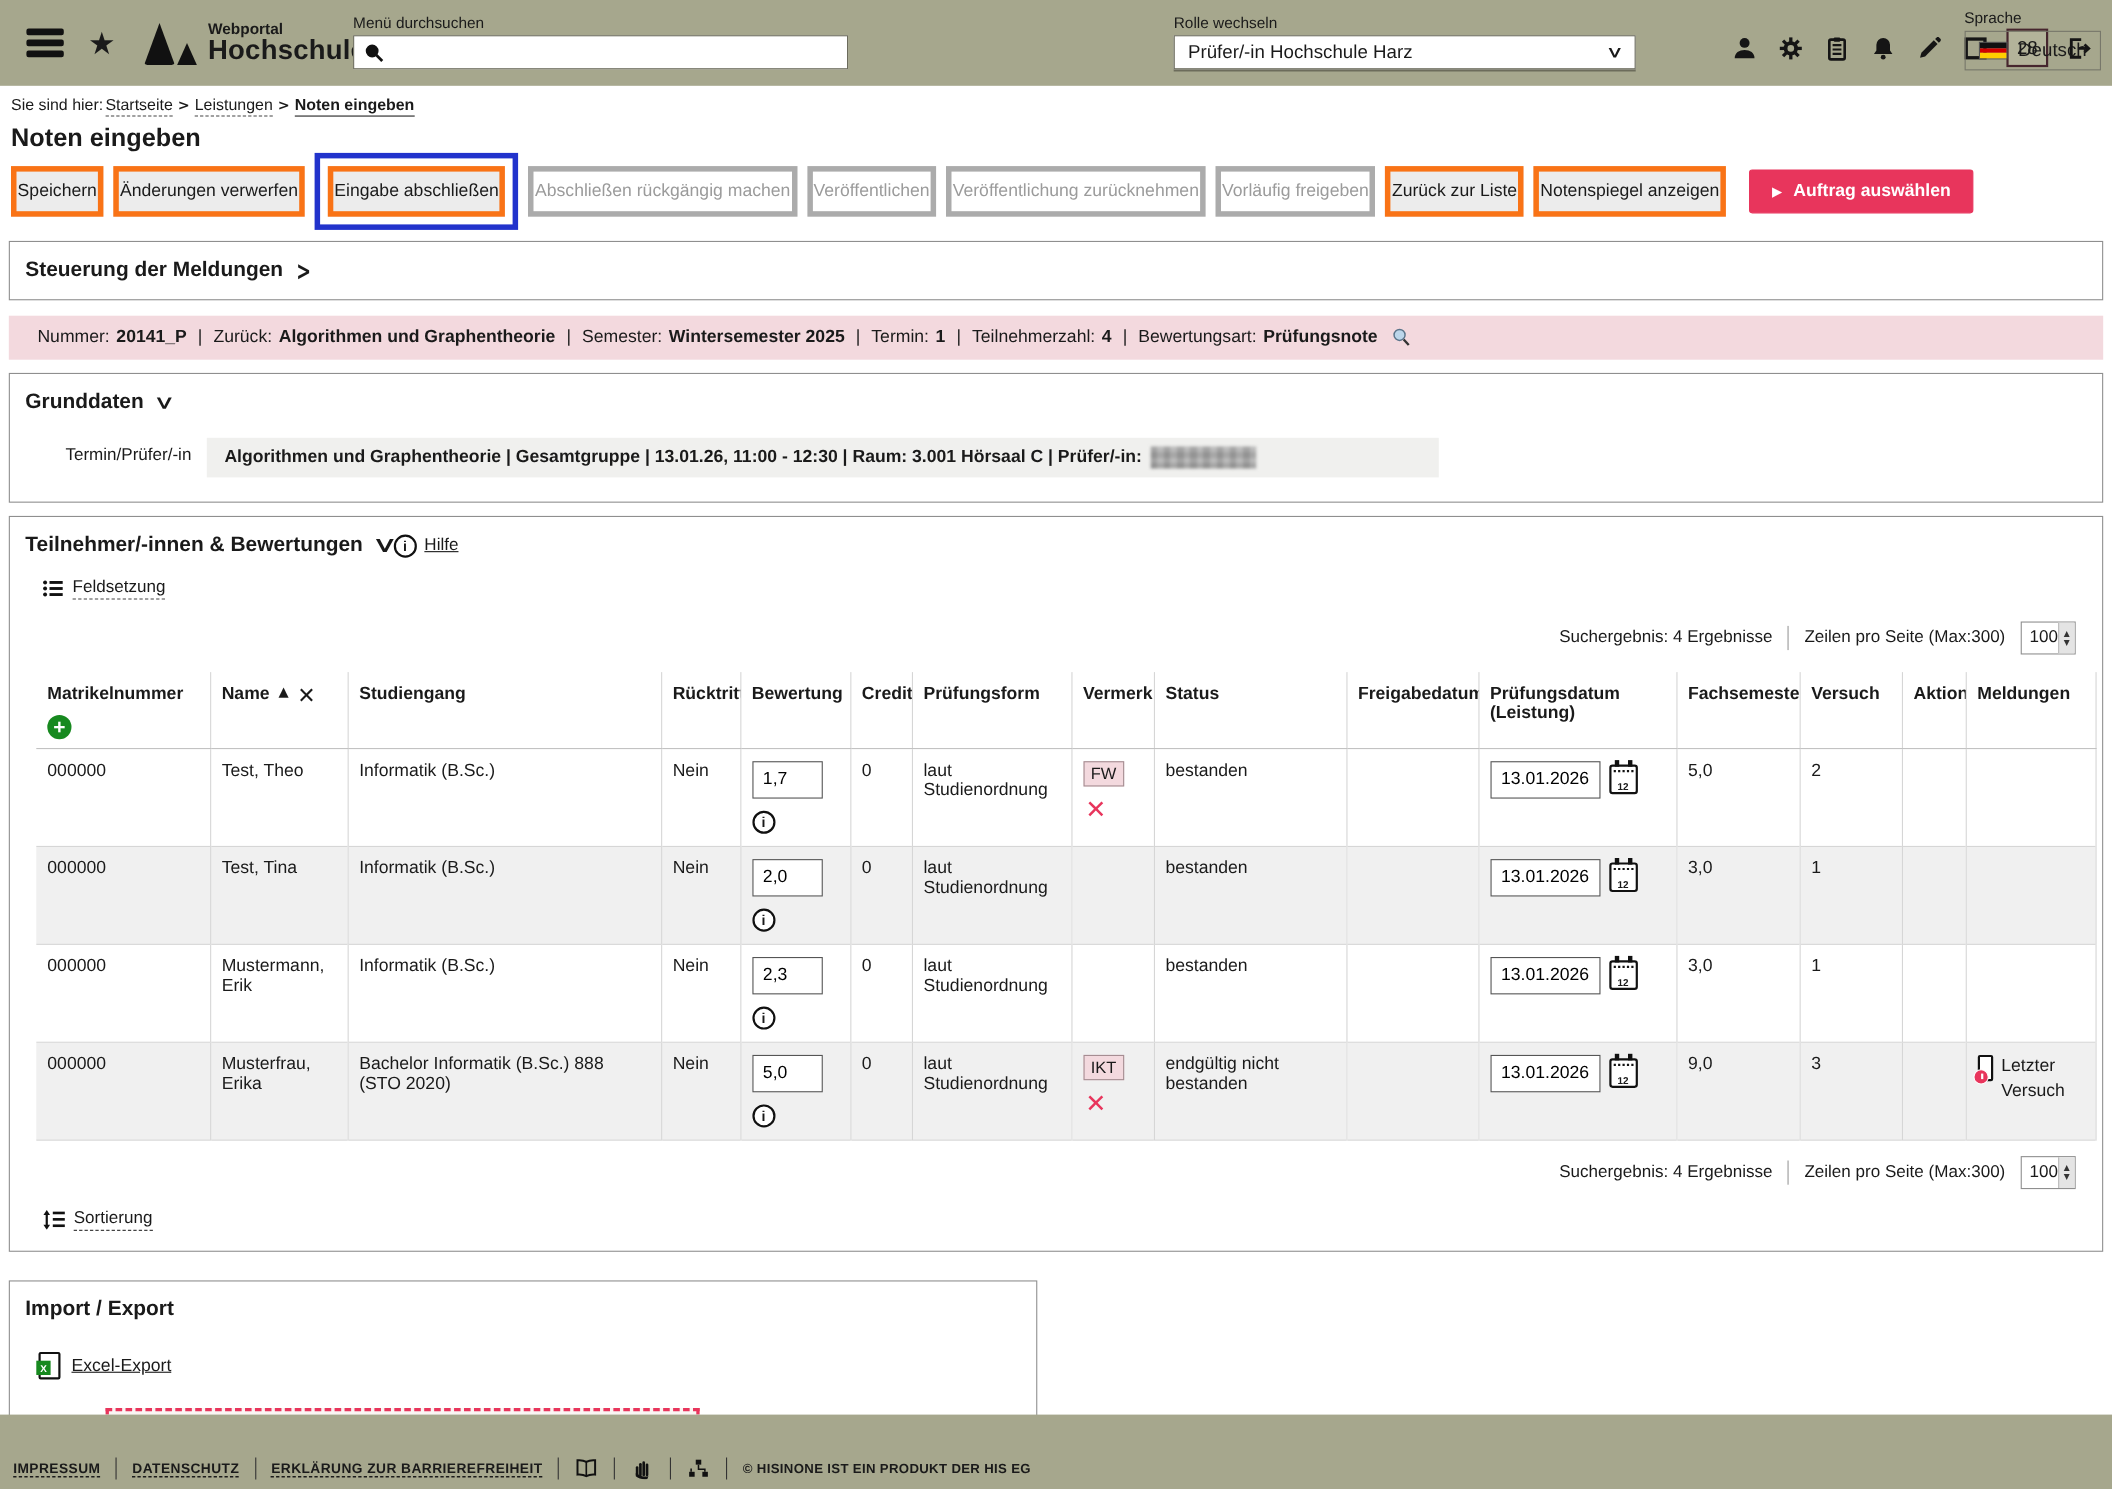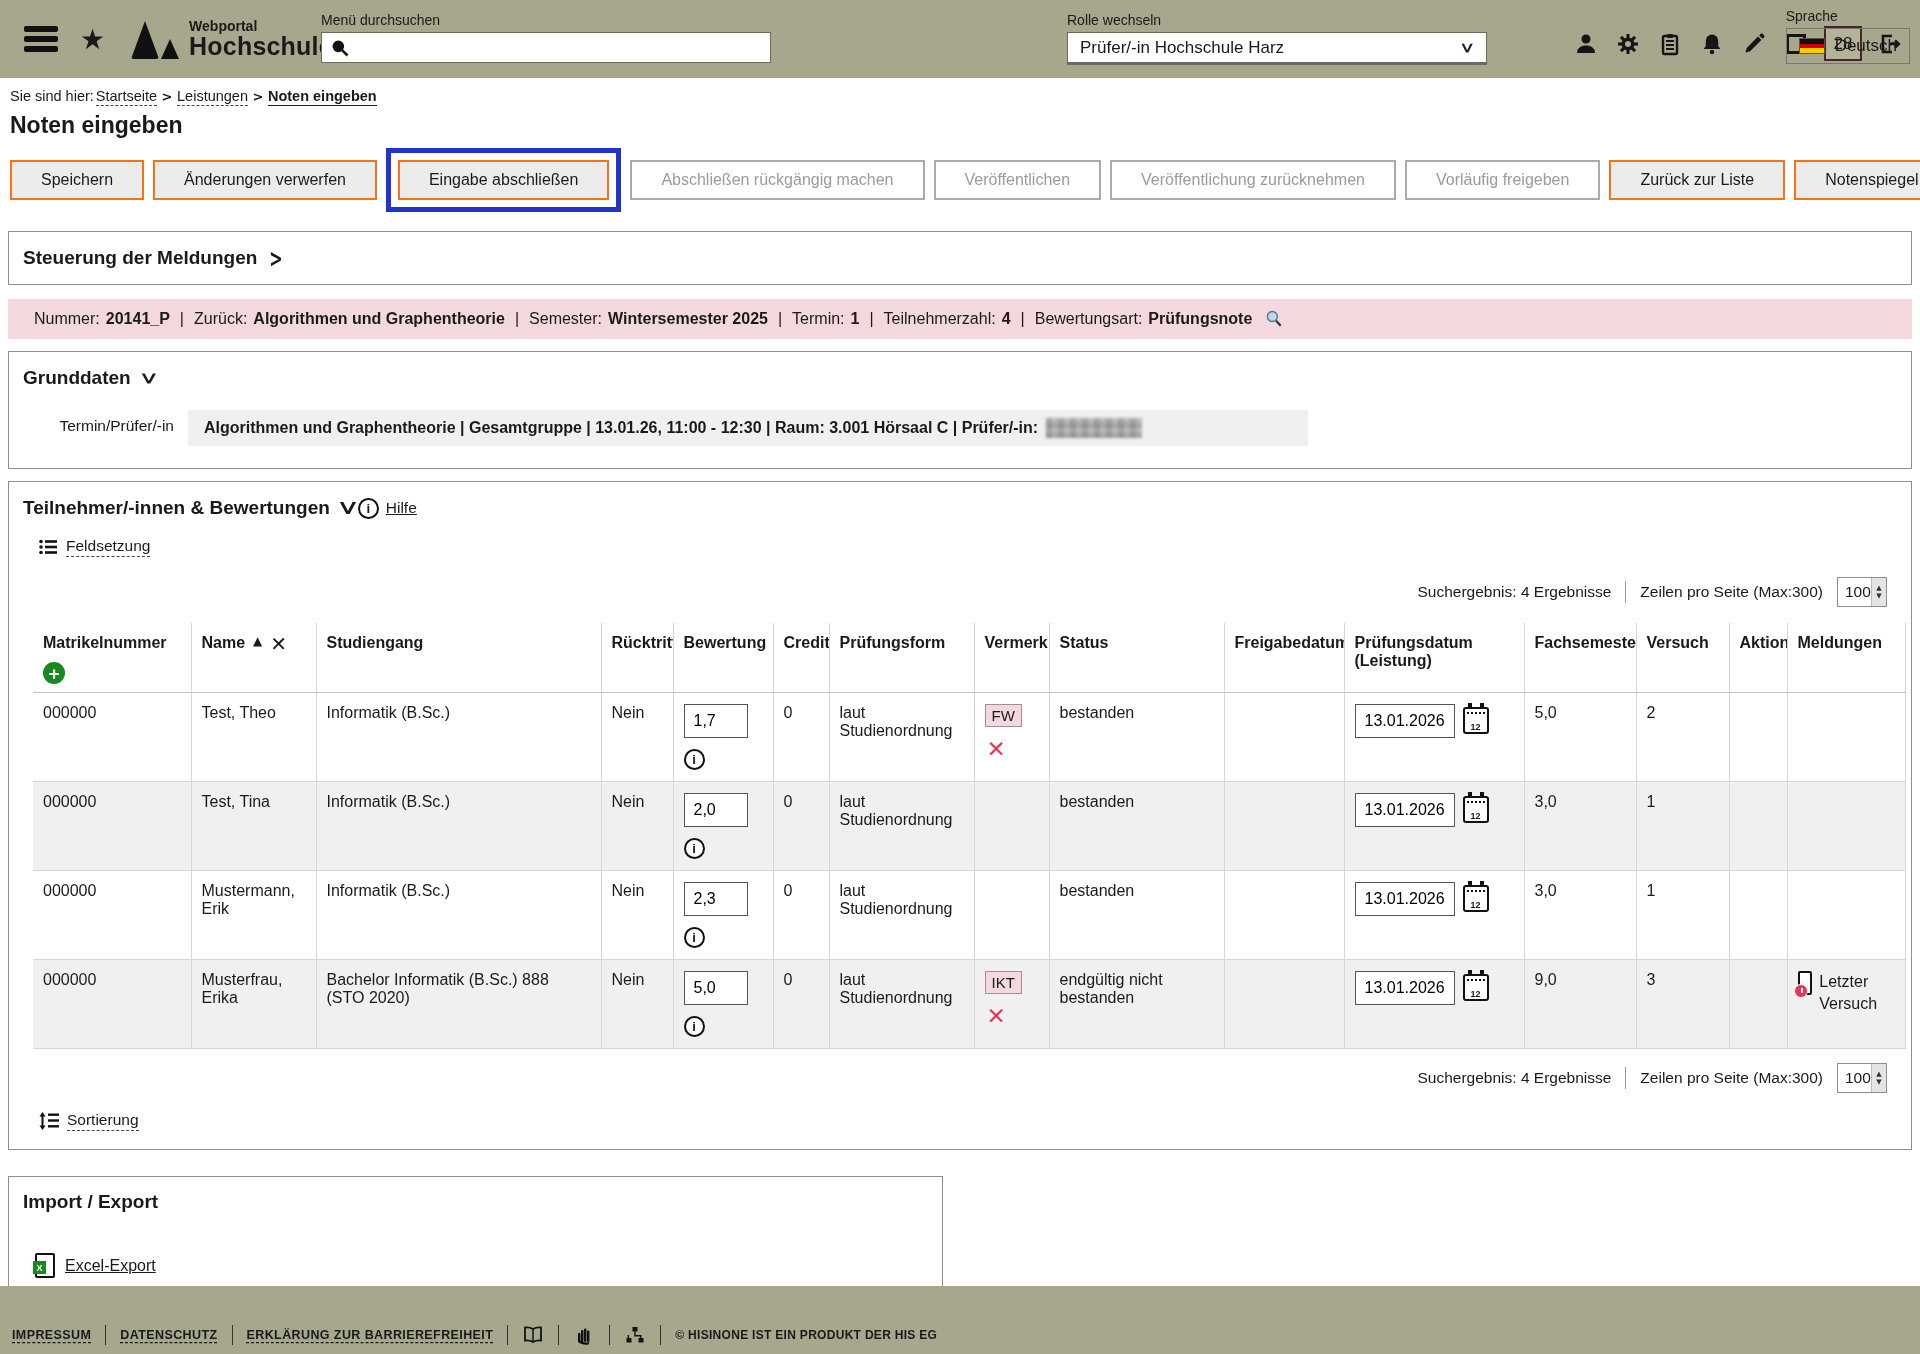--- a/index.html
+++ b/index.html
@@ -42,21 +42,21 @@
 
   
   .breadcrumb { padding:10px 10px 2px; font-size:14.5px; display:flex; align-items:flex-start; gap:2px;}
   .crumb { border-bottom:1px dashed #444; cursor:pointer; padding-bottom:1px;}
   .crumb.current { font-weight:700; border-bottom:1px solid #222;}
   .crumb-sep { font-weight:600; font-size:13px;}
   h1.page-title { font-size:23px; font-weight:700; padding:6px 10px 2px; }
 
   
   .toolbar { display:flex; align-items:center; gap:9px; padding:10px 10px; flex-wrap:nowrap;}
-  .btn { font-family:inherit; font-size:16px; padding:9px 29px; background:#ececec; border:2px solid #f97316; color:#1a1a1a; cursor:pointer; white-space:nowrap;}
+  .btn { font-family:inherit; font-size:16px; padding:9px 1px; background:#ececec; border:5px solid #f97316; color:#1a1a1a; cursor:pointer; white-space:nowrap;}
   .btn.disabled { background:#fff; border-color:#ababab; color:#9b9b9b; cursor:default;}
   .hl-frame { border:5px solid #2233cc; padding:7px; margin:-12px 0; position:relative; z-index:2; background:transparent;}
   .btn-primary { background:#e8355c; color:#fff; border:1px solid #e8355c; border-radius:3px; font-weight:700; font-size:16px; padding:10px 20px; display:flex; align-items:center; gap:10px; cursor:pointer; margin-left:12px;}
   .btn-primary .arr { font-size:12px; }
 
   
   .section-box { border:1px solid #8f8f8f; margin:12px 8px; }
   .collapse-header { font-size:19px; font-weight:700; padding:15px 14px; display:flex; align-items:center; gap:12px; cursor:pointer;}
   .collapse-header .chev { font-weight:600; font-size:16px; display:inline-block;}
   .chev-right { transform:scaleY(1.5); }
@@ -115,21 +115,21 @@
   .cal-icon:after { content:"12"; position:absolute; bottom:0px; left:0; right:0; text-align:center; font-size:9px; font-weight:700;}
   .cal-icon .row { position:absolute; top:2px; left:2px; right:2px; height:3px; border-bottom:2px dotted #111;}
   .doc-icon { width:20px; height:24px; border:2px solid #111; border-radius:2px; position:relative; background:#fff; display:inline-block;}
   .doc-icon .dot { position:absolute; left:-6px; bottom:-5px; width:14px; height:14px; border-radius:50%; background:#e8355c; border:1px solid #fff;}
   .doc-icon .dot:after { content:""; position:absolute; left:6px; top:3px; width:2px; height:5px; background:#fff;}
   .meld-cell { display:flex; gap:7px; align-items:flex-start; line-height:1.35;}
 
   
   .import-box { border:1px solid #8f8f8f; margin:26px 8px 0; width:935px; padding-bottom:30px;}
   .import-title { font-size:19px; font-weight:700; padding:14px; }
-  .excel-link { display:flex; align-items:center; gap:10px; margin:26px 0 0 26px; cursor:pointer; width:max-content;text-align:right;}
+  .excel-link { display:flex; align-items:center; gap:10px; margin:14px 0 0 26px; cursor:pointer; width:max-content;text-align:right;}
   .excel-link .txt { text-decoration:underline; font-size:16px;}
   .excel-icon { width:20px; height:25px; border:2px solid #111; border-radius:2px; position:relative; background:#fff;}
   .excel-icon:after { content:"X"; position:absolute; left:-4px; bottom:2px; width:13px; height:13px; background:#17891f; color:#fff; font-size:9px; font-weight:700; display:flex; align-items:center; justify-content:center;}
   .file-row { display:flex; align-items:center; margin:26px 0 0 26px; gap:14px;}
   .file-label { font-size:15.5px; white-space:nowrap;}
   .dropzone { width:540px; height:36px; border:3px dashed #e8355c; background:#faf5f3; display:flex; align-items:center; justify-content:center; gap:10px; font-size:16px; cursor:pointer;}
   .hand { font-family:"DejaVu Sans", sans-serif; font-size:21px; line-height:1; transform:rotate(-14deg);}
 
   
   .footer { position:absolute; left:0; right:0; bottom:0; height:68px; background:#a6a78d; }

